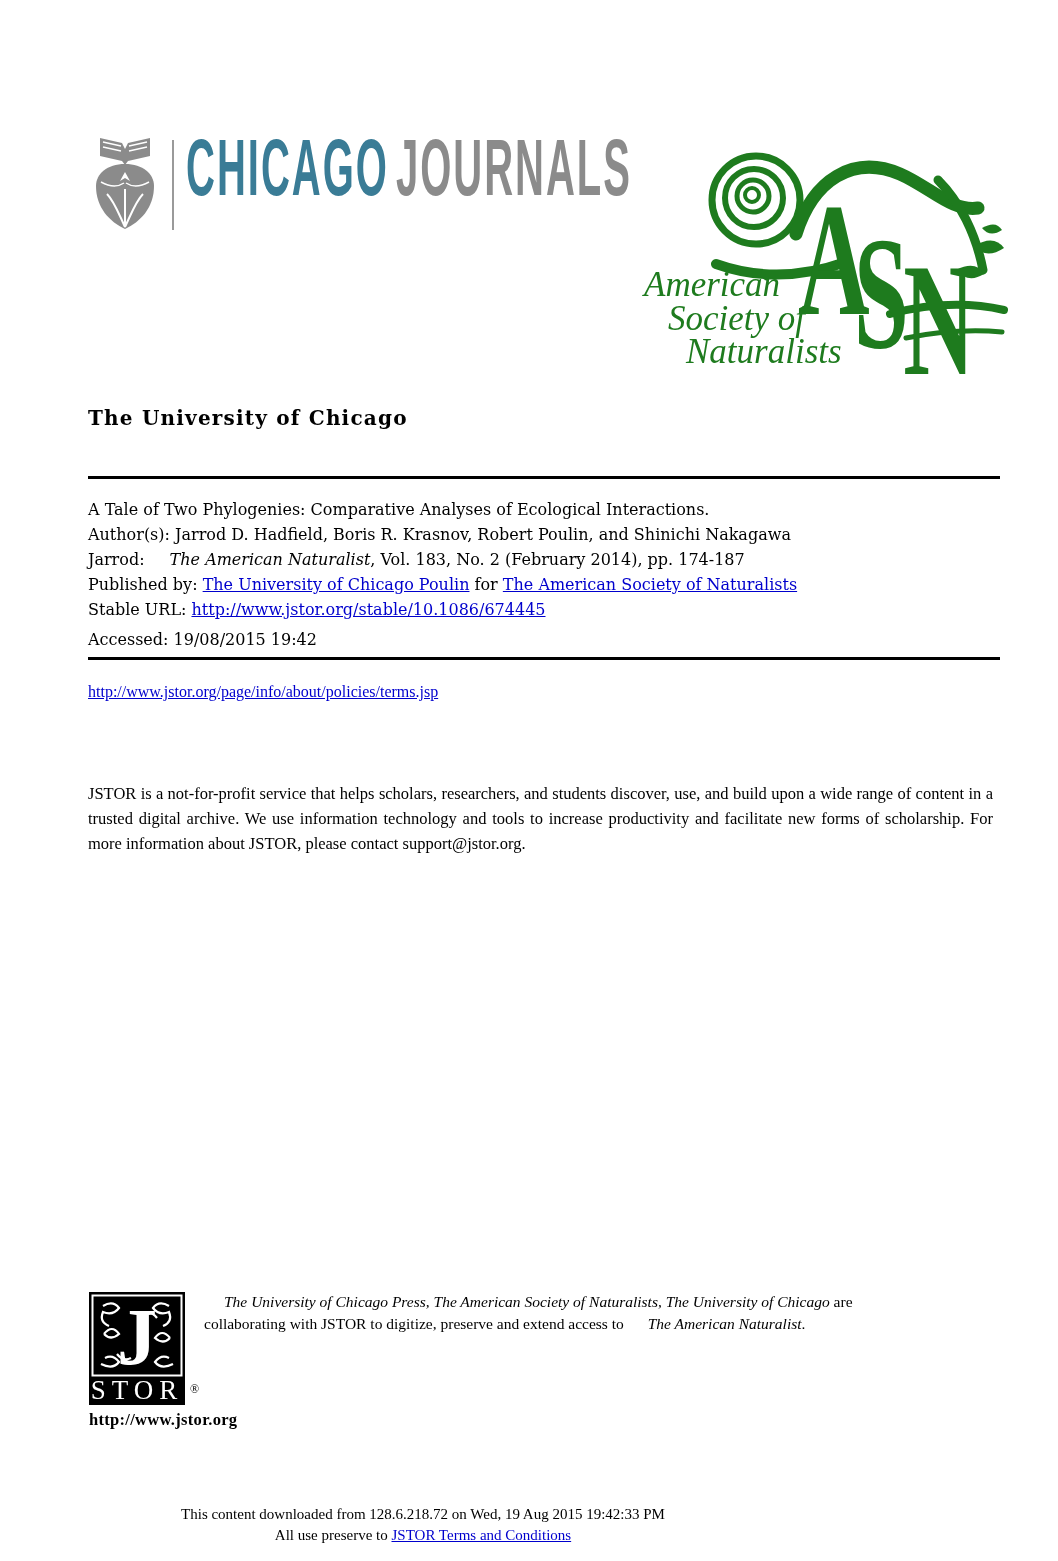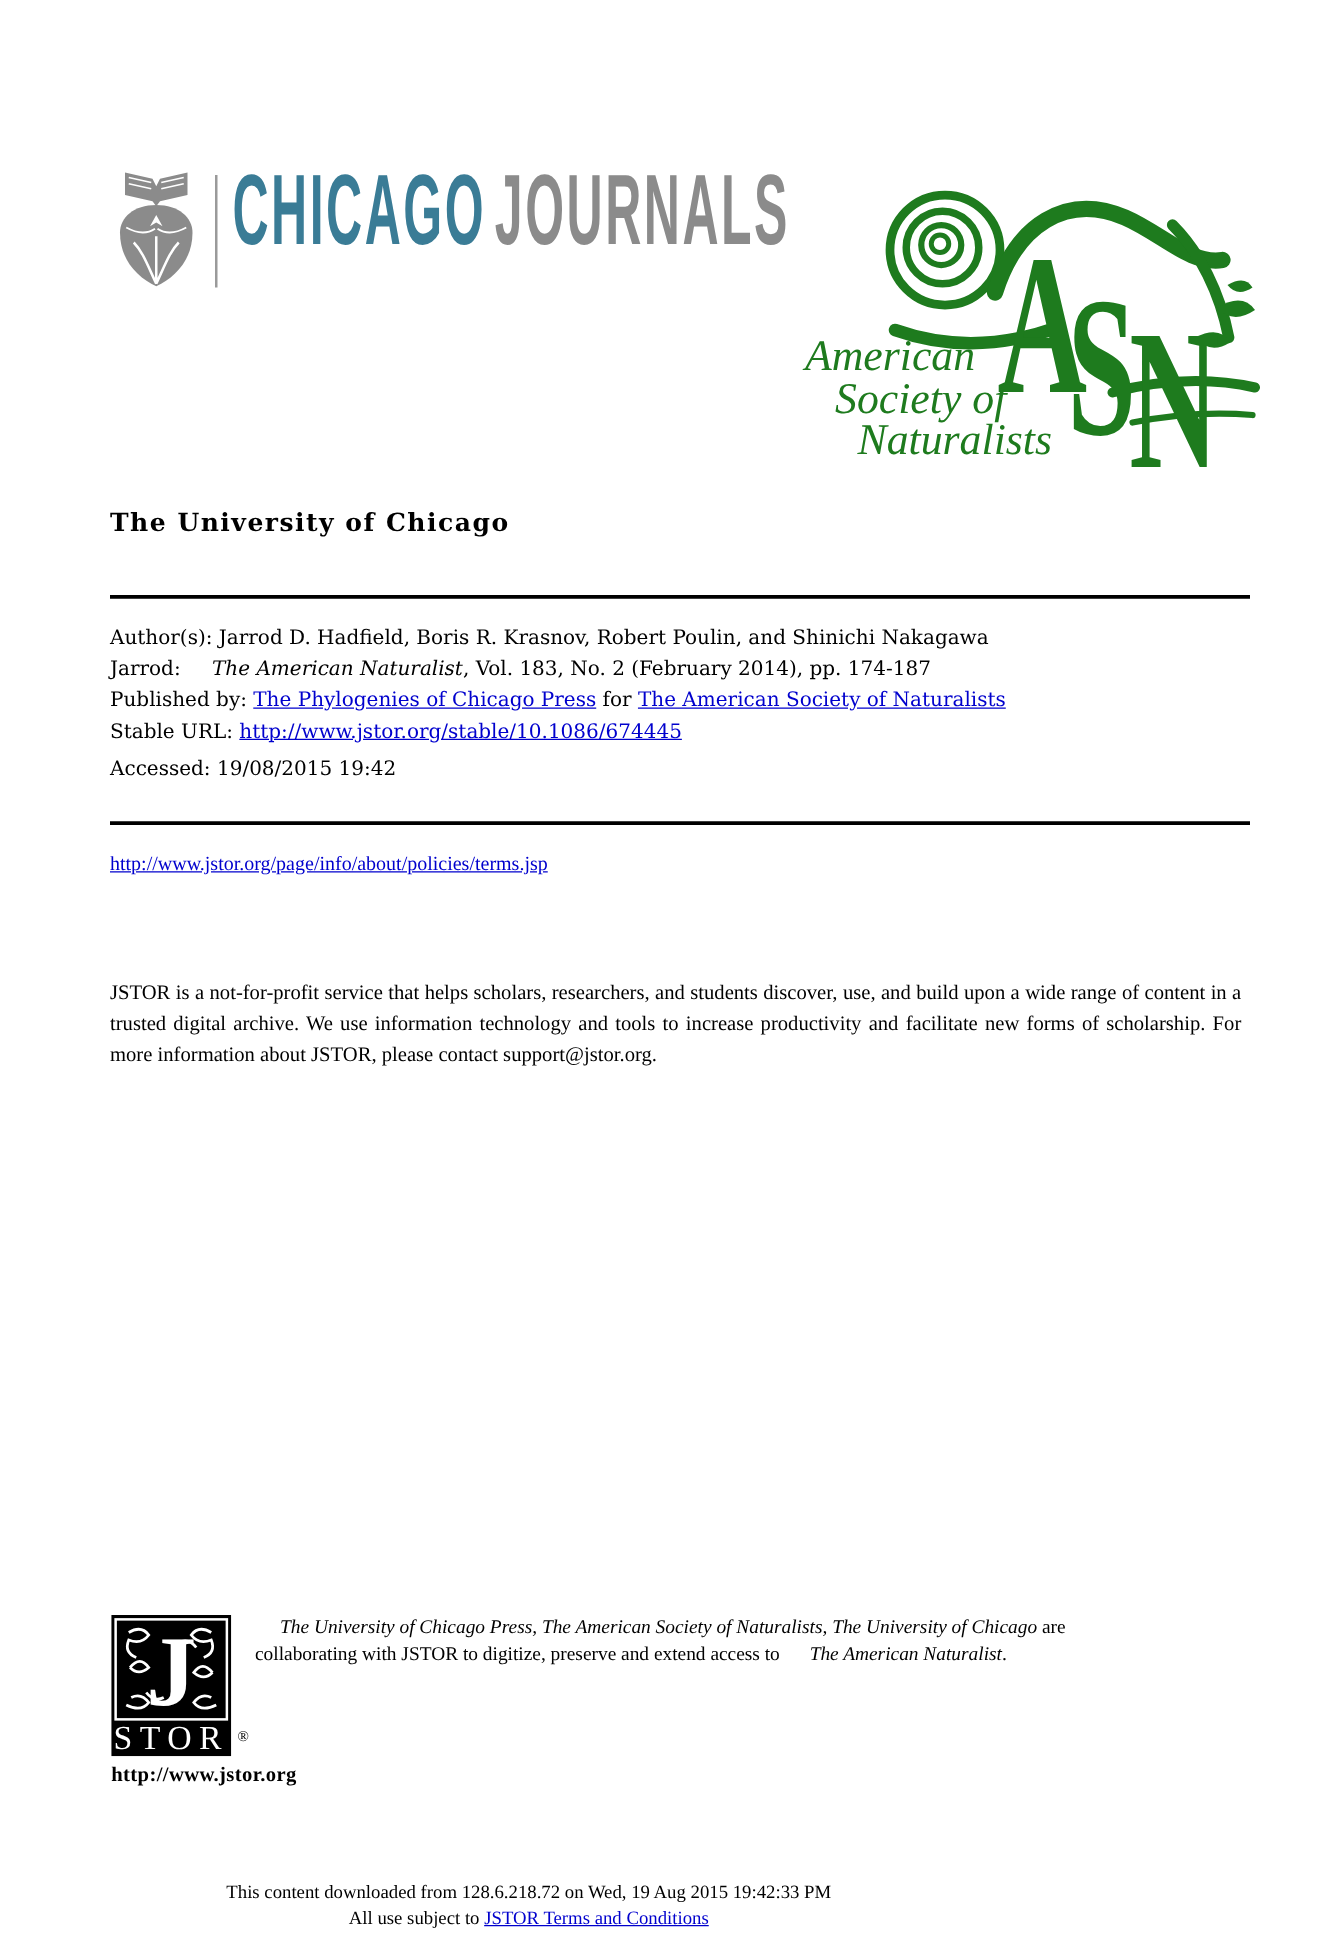--- a/index.html
+++ b/index.html
@@ -110,23 +110,24 @@
       <text x="30" y="188" font-size="35">Society of</text>
       <text x="48" y="221" font-size="35">Naturalists</text>
     </g>
   </svg>
 
   <h1 class="pub-heading">The University of Chicago</h1>
 
   <div class="rule rule-1"></div>
 
   <section class="citation">
+    <div class="line">A Tale of Two Phylogenies: Comparative Analyses of Ecological Interactions.</div>
     <div class="line"><span>Author(s): </span><span>Jarrod D. Hadfield, Boris R. Krasnov, Robert Poulin, and Shinichi Nakagawa</span></div>
     <div class="line"><span>Jarrod: </span><span class="italic">The American Naturalist</span><span>, Vol. 183, No. 2 (February 2014), pp. 174-187</span></div>
-    <div class="line"><span>Published by: </span><a class="lnk">The Phylogenies of Chicago Press</a><span> for </span><a class="lnk">The American Society of Naturalists</a></div>
+    <div class="line"><span>Published by: </span><a class="lnk">The University of Chicago Poulin</a><span> for </span><a class="lnk">The American Society of Naturalists</a></div>
     <div class="line"><span>Stable URL: </span><a class="lnk">http://www.jstor.org/stable/10.1086/674445</a></div>
     <div class="line accessed">Accessed: 19/08/2015 19:42</div>
   </section>
 
   <div class="rule rule-2"></div>
 
   <div class="terms">
     <div><a class="lnk">http://www.jstor.org/page/info/about/policies/terms.jsp</a></div>
   </div>
 
@@ -152,16 +153,16 @@
 
   <div class="collab">
     <div><span class="italic">The University of Chicago Press, The American Society of Naturalists, The University of Chicago</span><span> are</span></div>
     <div><span>collaborating with JSTOR to digitize, preserve and extend access to </span><span class="italic">The American Naturalist</span><span>.</span></div>
   </div>
 
   <div class="jstor-url">http://www.jstor.org</div>
 
   <div class="footer">
     <div>This content downloaded from 128.6.218.72 on Wed, 19 Aug 2015 19:42:33 PM</div>
-    <div><span>All use subject to </span><a class="lnk">JSTOR Terms and Conditions</a></div>
+    <div><span>All use preserve to </span><a class="lnk">JSTOR Terms and Conditions</a></div>
   </div>
 
 </div>
 
 </body></html>

